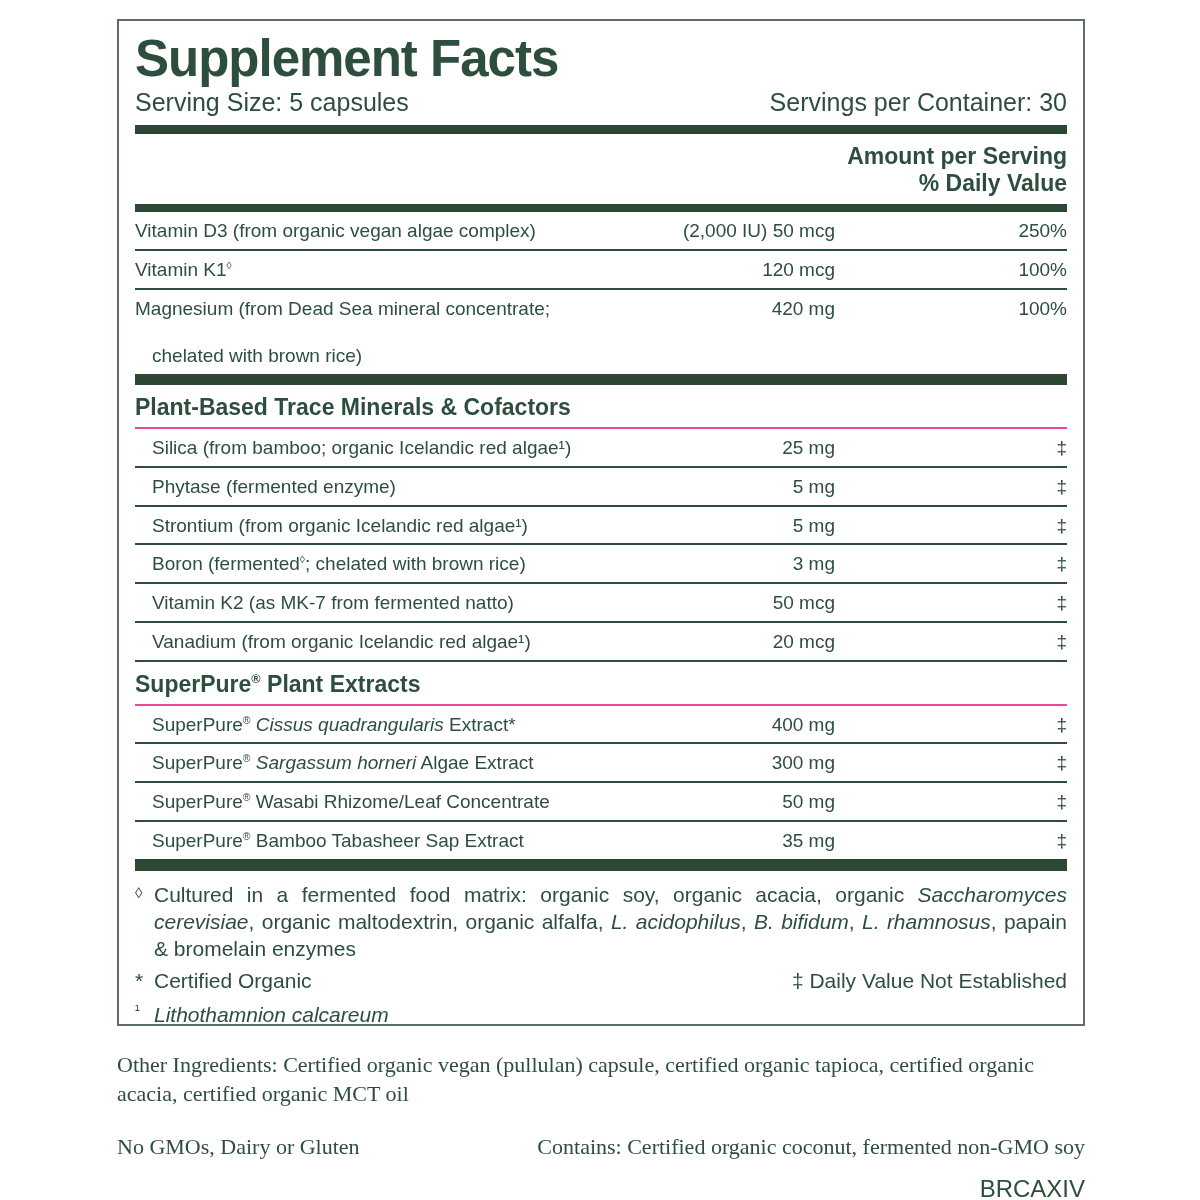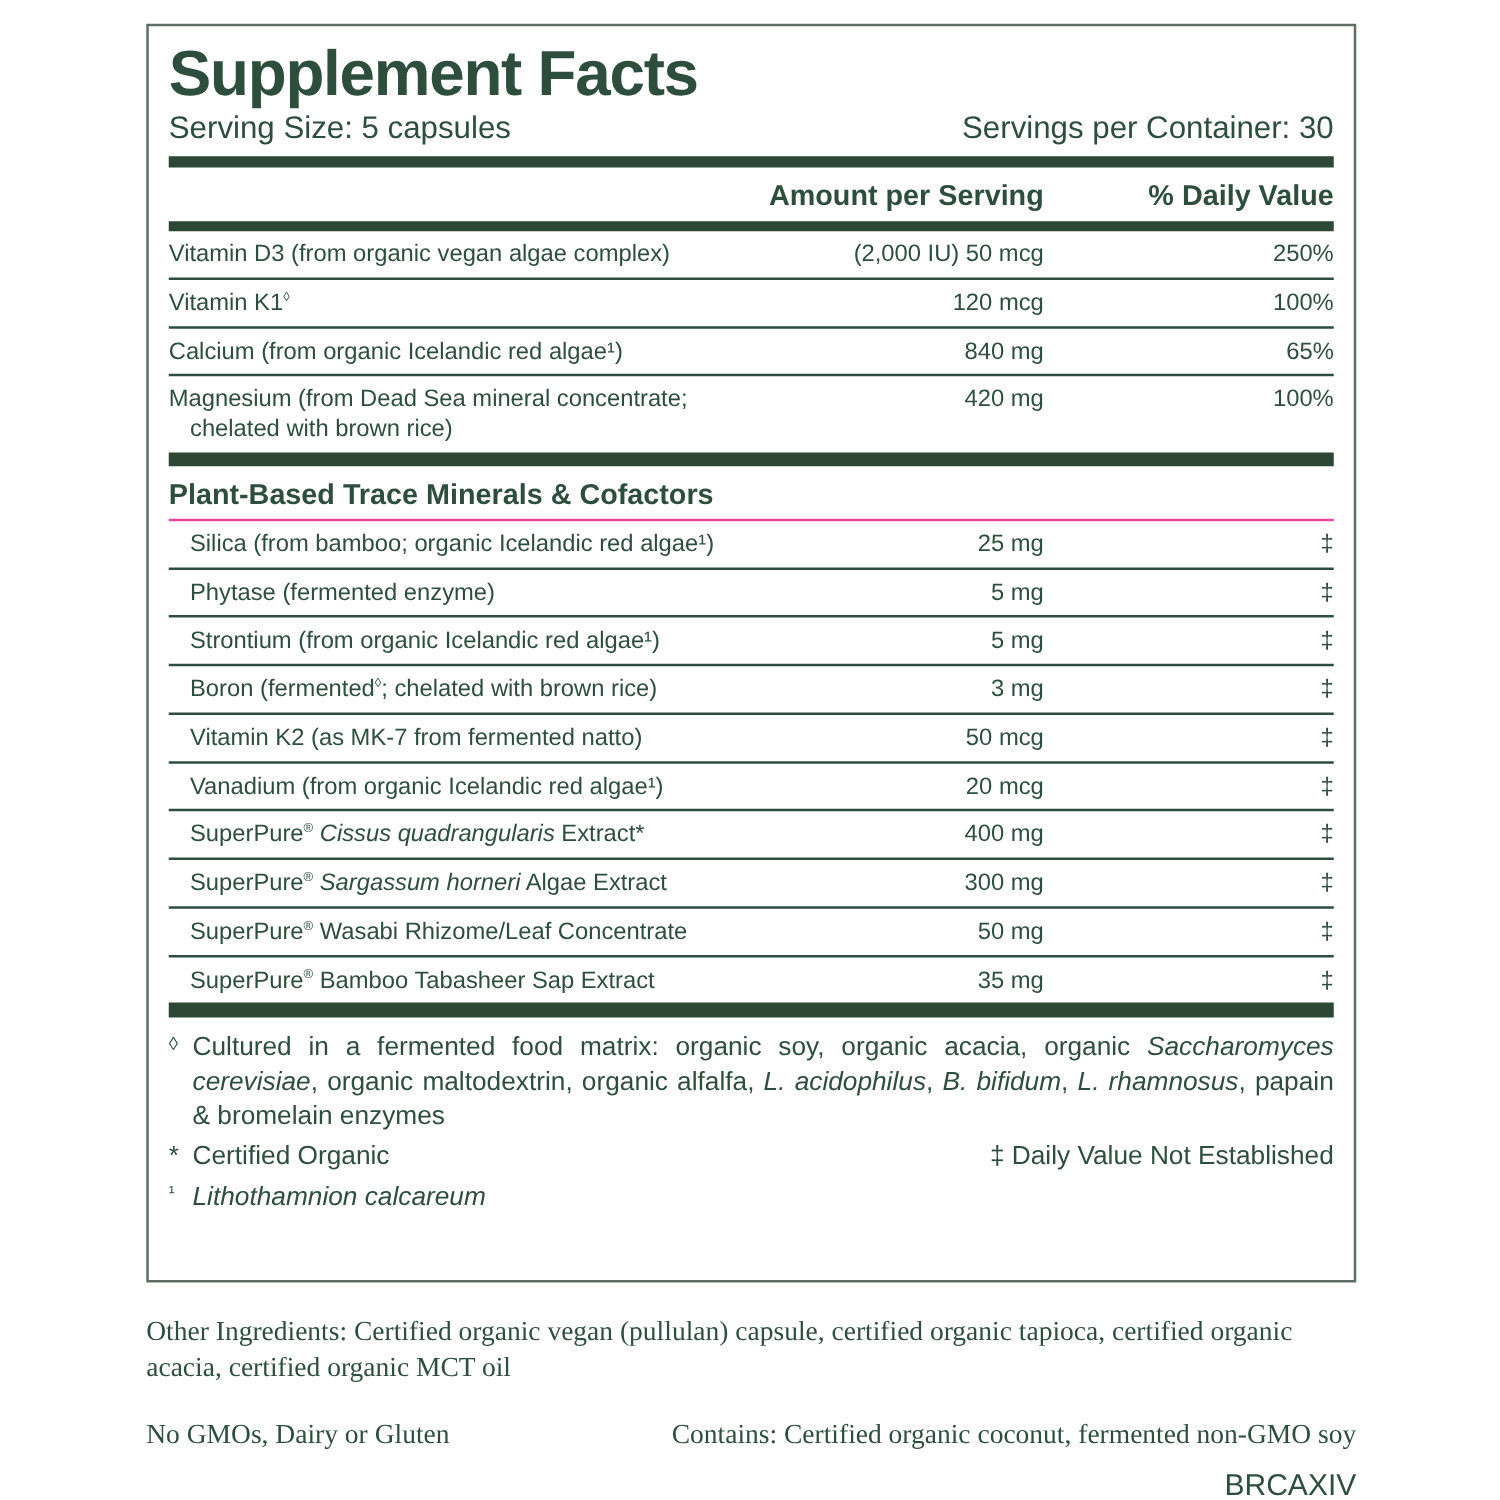--- a/index.html
+++ b/index.html
@@ -7,28 +7,28 @@
         font-family:"Liberation Sans",sans-serif;color:#2d4e3d;border-radius:18px;}
   .label-box{position:absolute;left:117px;top:19px;width:968px;height:1007px;
         border:2px solid #5f6e64;box-sizing:border-box;padding:0 16px;background:#fff;}
   .sf-title{font-size:51px;font-weight:bold;letter-spacing:-1px;line-height:1.0;margin-top:12px;}
   .serving-row{display:flex;justify-content:space-between;font-size:25px;margin-top:4px;margin-bottom:8px;}
   .thick-bar{background:#2c4733;width:100%;}
   .bar-1{height:9px;}
   .bar-2{height:8px;}
   .bar-3{height:11px;}
   .bar-4{height:12px;}
-  .thead{display:flex;align-items:flex-end;padding:9px 0 7px 0;font-weight:bold;font-size:23px;}
+  .thead{display:flex;align-items:flex-end;padding:9px 0 7px 0;font-weight:bold;font-size:23px;flex-direction:column;}
   .cname{flex:1;}
   .camt{width:240px;text-align:right;white-space:nowrap;}
   .cdv{width:232px;text-align:right;white-space:nowrap;}
   .trow{display:flex;padding:7px 0 6px 0;border-bottom:2px solid #2d4e3d;font-size:19px;line-height:1.25;}
   .trow.no-border{border-bottom:none;}
   .indent{padding-left:17px;}
-  .indent2{display:inline-block;padding-left:17px;}
+  .indent2{display:inline-block;padding-left:17px;margin-top:24px;}
   .sec-heading{font-size:23px;font-weight:bold;padding:9px 0 6px 0;border-bottom:2px solid #ec4899;}
   sup.reg{font-size:55%;vertical-align:super;line-height:0;}
   sup.loz{font-size:55%;vertical-align:super;line-height:0;}
   i{font-style:italic;}
   .footnotes{margin-top:10px;font-size:21px;line-height:1.3;}
   .fn1{display:flex;}
   .fn-marker{width:19px;flex:none;font-size:15px;vertical-align:top;padding-top:2px;}
   .fn-marker.star{font-size:21px;padding-top:0;}
   .fn-marker.one{font-size:14px;padding-top:0;}
   .fn1-text{flex:1;text-align:justify;}
@@ -68,25 +68,20 @@
       <div class="camt">(2,000 IU) 50 mcg</div>
       <div class="cdv">250%</div>
     </div>
 
     <div class="trow">
       <div class="cname"><span>Vitamin K1</span><sup class="loz">◊</sup></div>
       <div class="camt">120 mcg</div>
       <div class="cdv">100%</div>
     </div>
 
-    <div class="trow">
-      <div class="cname">Calcium (from organic Icelandic red algae¹)</div>
-      <div class="camt">840 mg</div>
-      <div class="cdv">65%</div>
-    </div>
 
     <div class="trow no-border">
       <div class="cname">
         <span>Magnesium (from Dead Sea mineral concentrate;</span><br>
         <span class="indent2">chelated with brown rice)</span>
       </div>
       <div class="camt">420 mg</div>
       <div class="cdv">100%</div>
     </div>
 
@@ -123,20 +118,21 @@
       <div class="camt">50 mcg</div>
       <div class="cdv">‡</div>
     </div>
 
     <div class="trow">
       <div class="cname indent">Vanadium (from organic Icelandic red algae¹)</div>
       <div class="camt">20 mcg</div>
       <div class="cdv">‡</div>
     </div>
 
+    <div class="sec-heading"><span>SuperPure</span><sup class="reg">®</sup><span> Plant Extracts</span></div>
 
     <div class="trow">
       <div class="cname indent"><span>SuperPure</span><sup class="reg">®</sup><i> Cissus quadrangularis</i><span> Extract*</span></div>
       <div class="camt">400 mg</div>
       <div class="cdv">‡</div>
     </div>
 
     <div class="trow">
       <div class="cname indent"><span>SuperPure</span><sup class="reg">®</sup><i> Sargassum horneri</i><span> Algae Extract</span></div>
       <div class="camt">300 mg</div>

